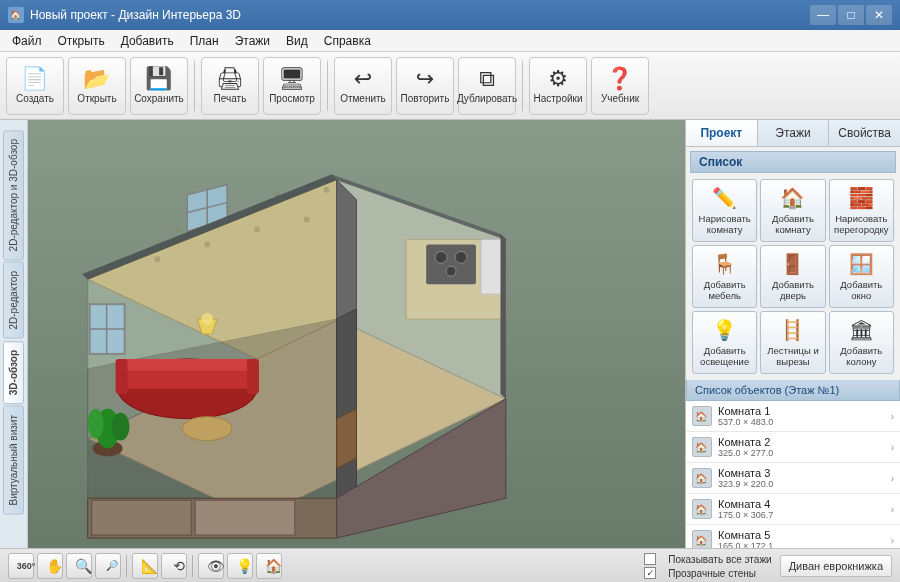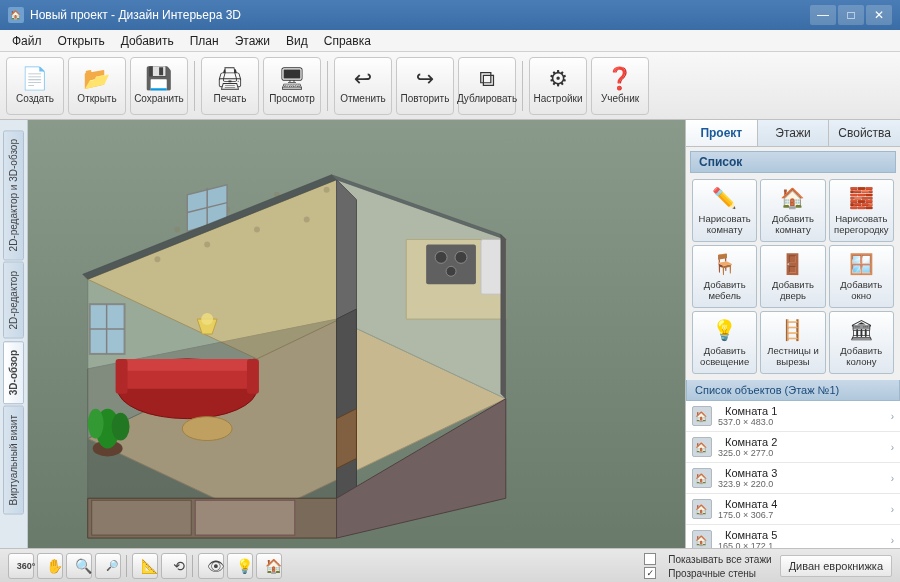--- a/index.html
+++ b/index.html
@@ -198,21 +198,21 @@
     .object-item {
       display: flex;
       align-items: center;
       padding: 4px 6px;
       border-bottom: 1px solid #e8e8e8;
       cursor: pointer;
       gap: 6px;
     }
     .object-icon { width: 20px; height: 20px; background: #d0d8e0; border: 1px solid #b0b8c0; border-radius: 2px; display: flex; align-items: center; justify-content: center; font-size: 10px; flex-shrink: 0; }
     .object-info { flex: 1; min-width: 0; }
-    .object-name { font-size: 11px; color: #222; font-weight: 500; margin-left: 7px; }
+    .object-name { font-size: 11px; color: #222; font-weight: 500; }
     .object-size { font-size: 9px; color: #666; }
     .object-chevron { color: #90a0b0; font-size: 10px; }
 
     
     .status-bar {
       height: 34px;
       background: linear-gradient(to bottom, #e8e8e8, #d8d8d8);
       border-top: 1px solid #c0c0c0;
       display: flex;
       align-items: center;

